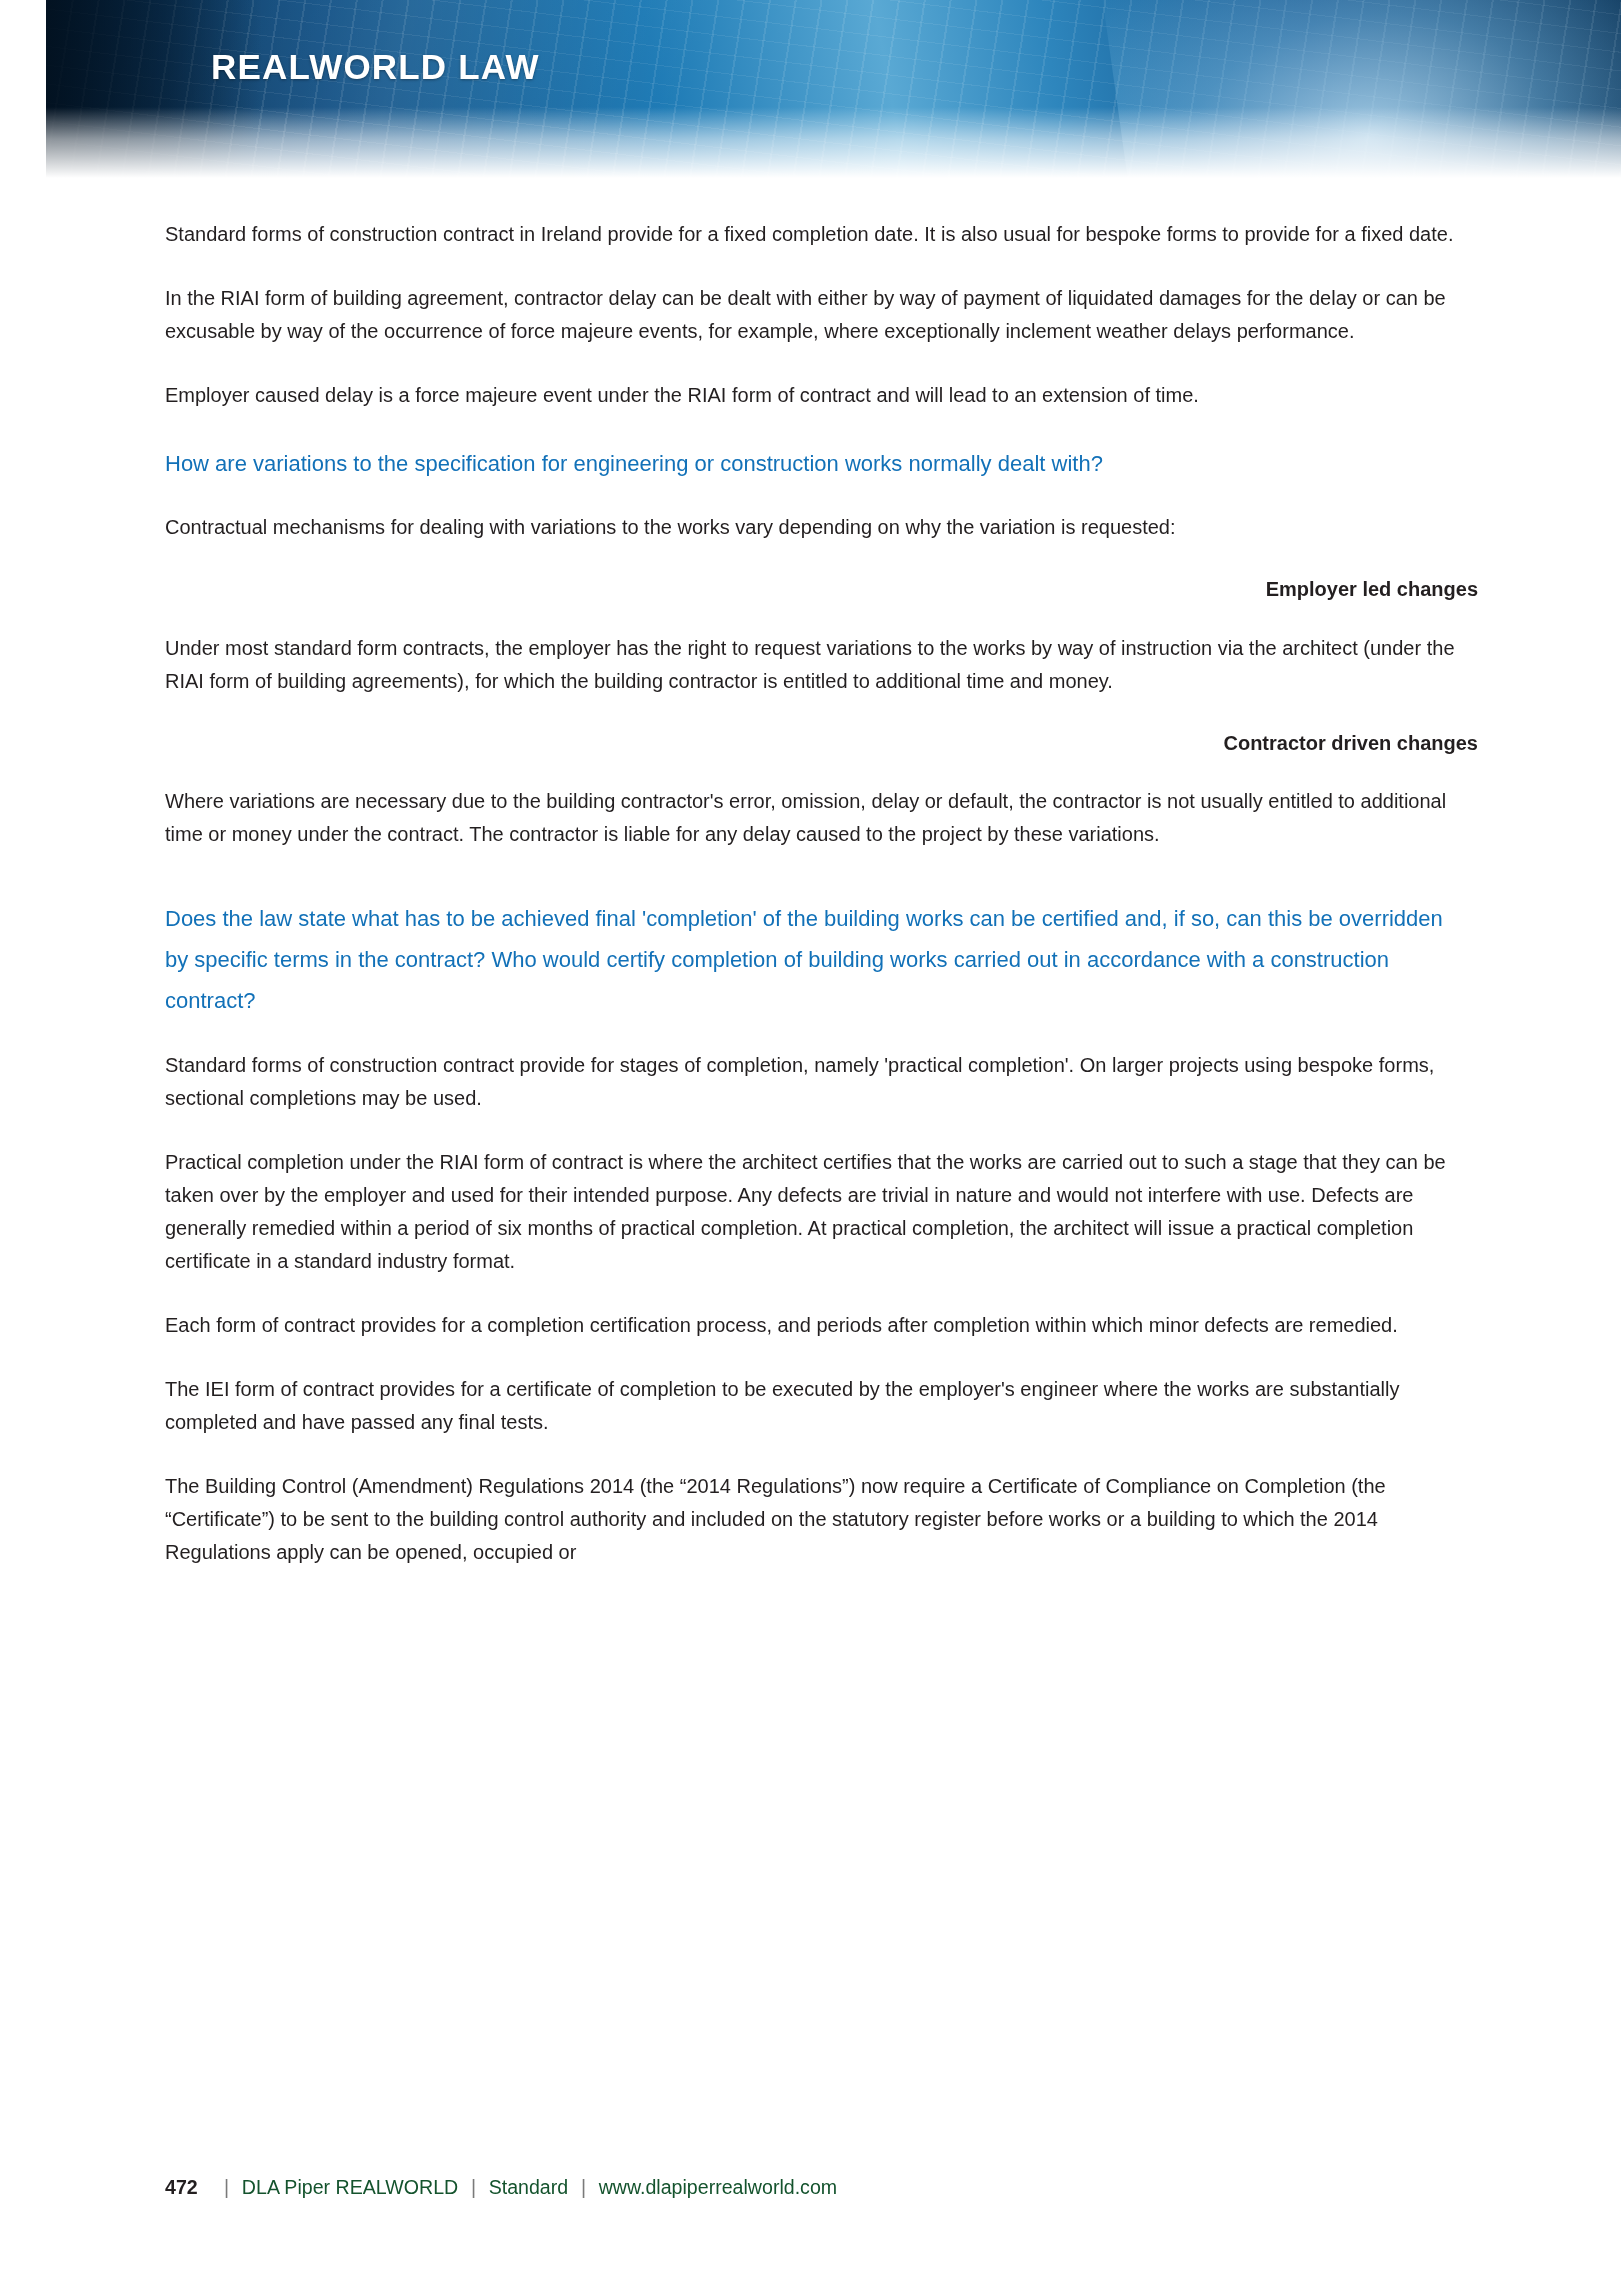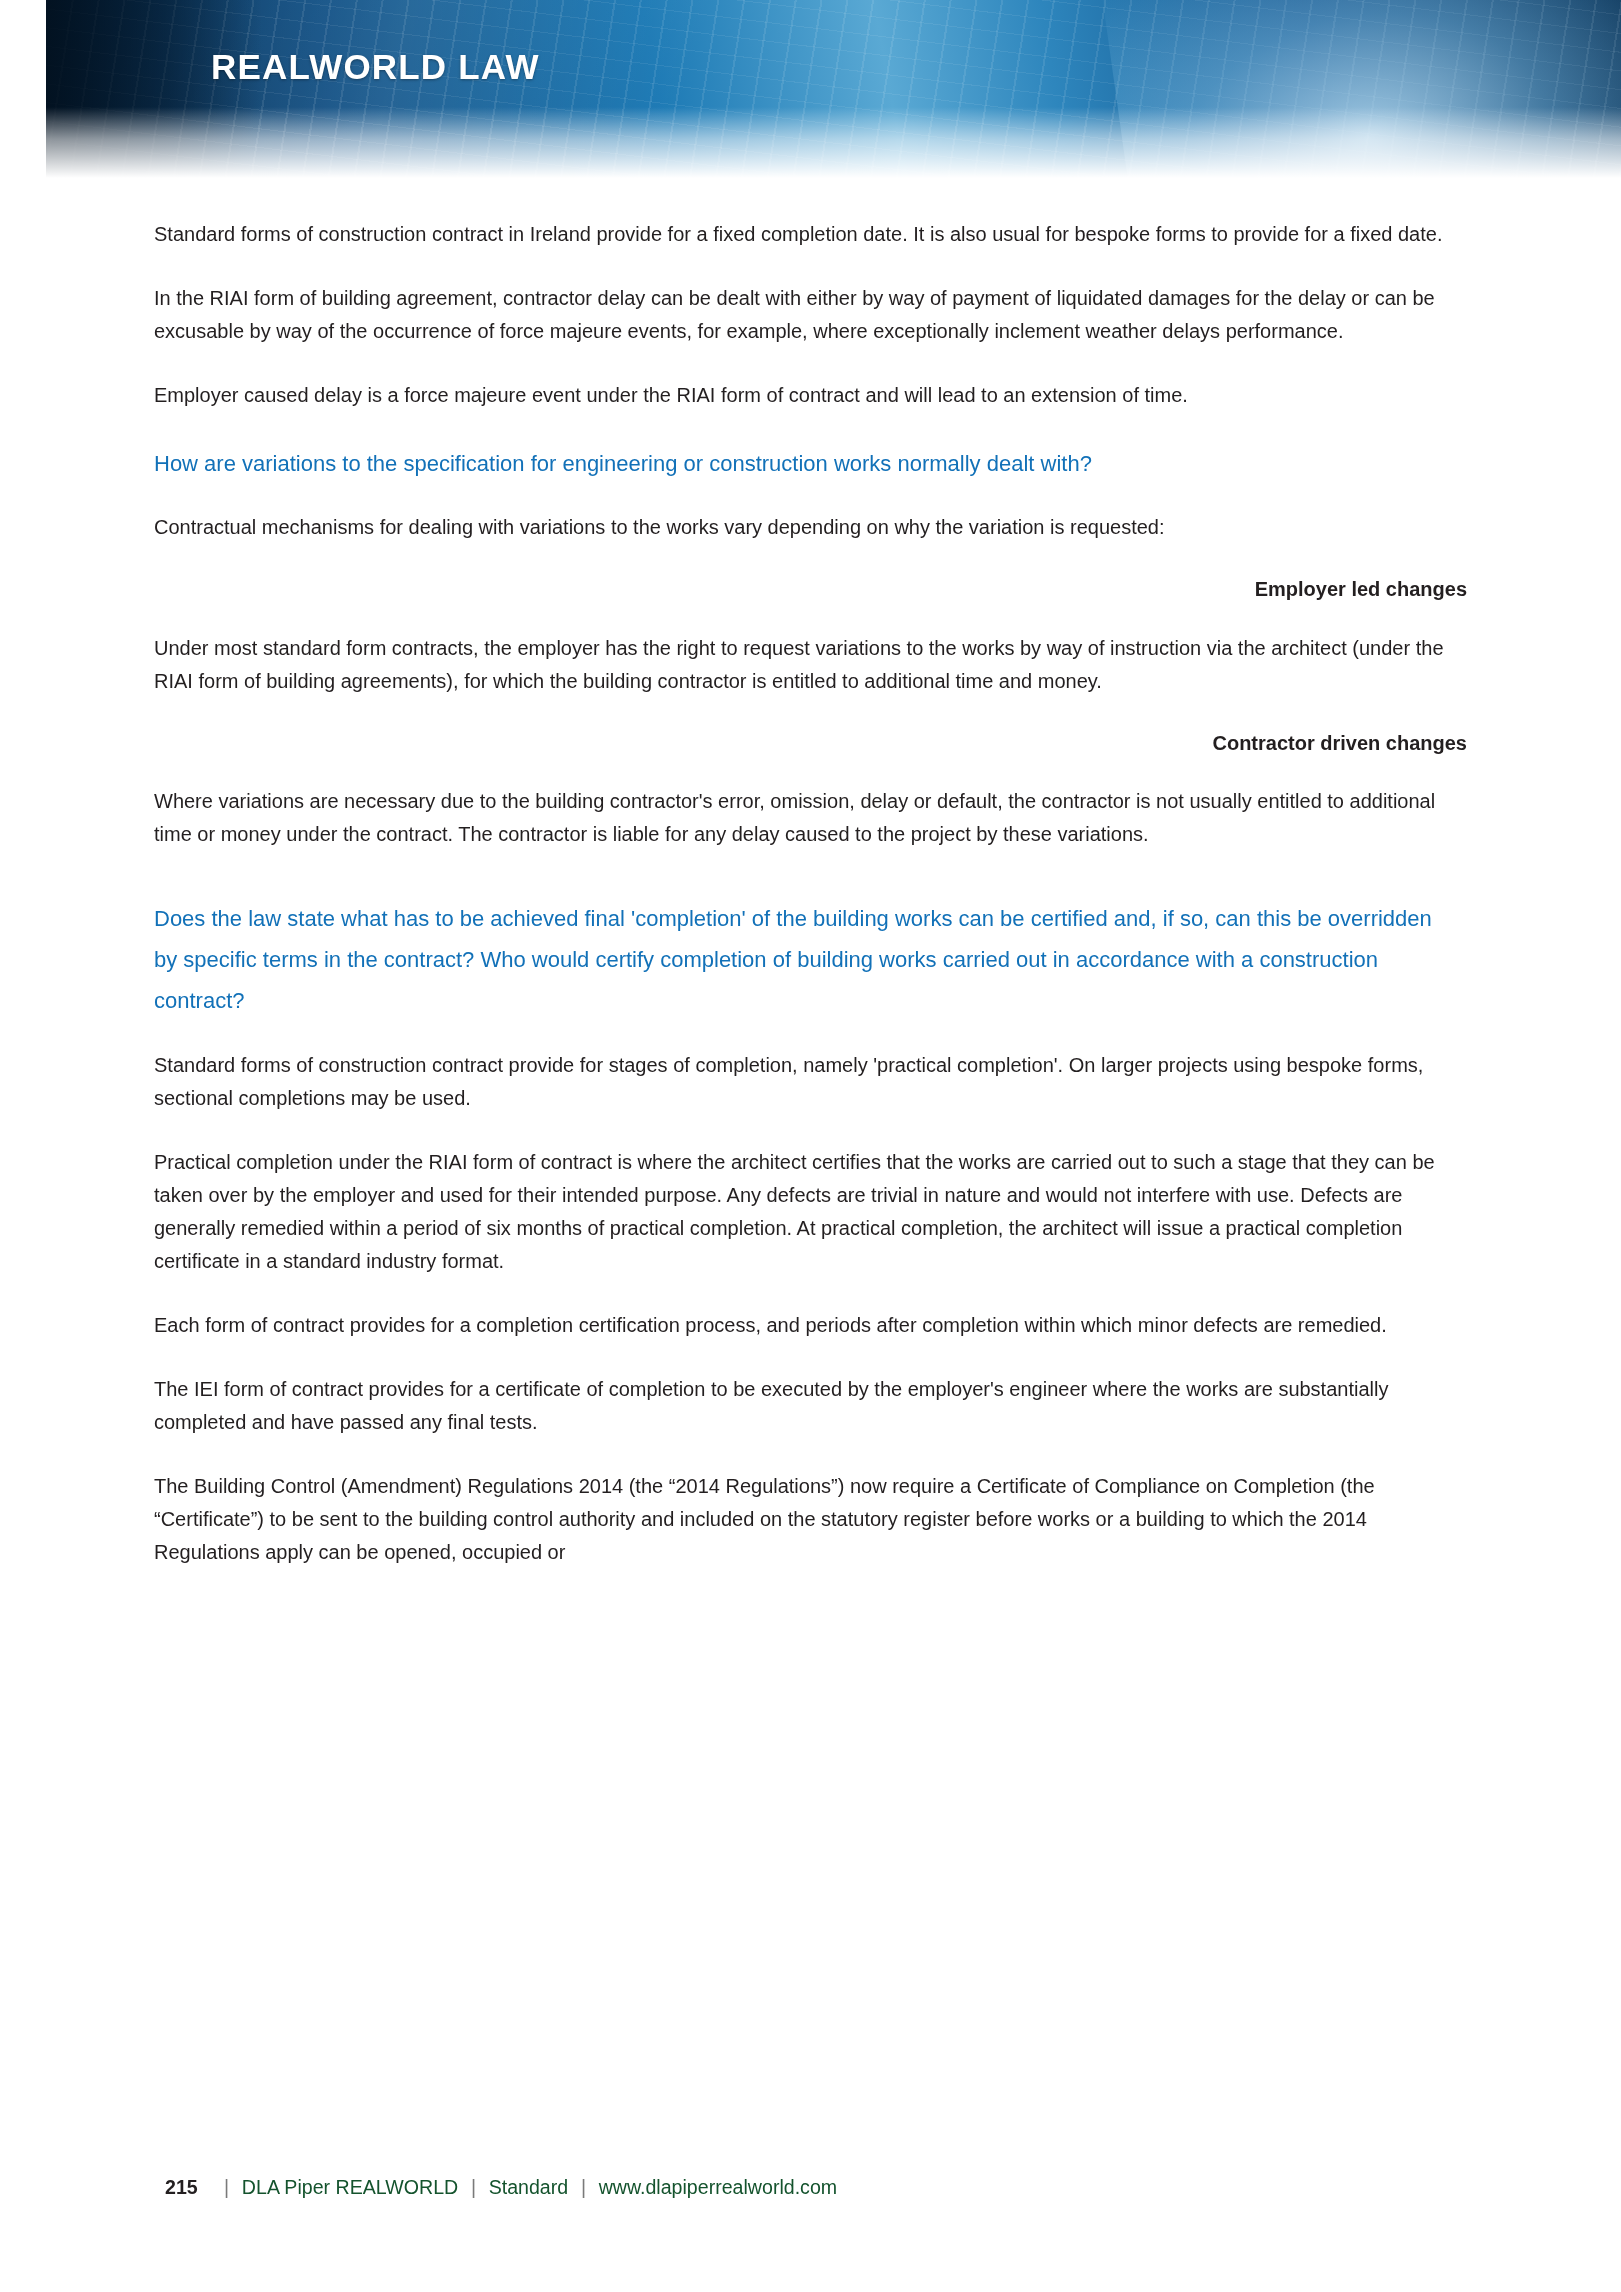--- a/index.html
+++ b/index.html
@@ -90,21 +90,21 @@
     font-size: 35px;
     font-weight: bold;
     letter-spacing: 1.2px;
     color: #ffffff;
     text-shadow: 0 1px 2.9px rgba(0,0,0,0.35);
   }
 
   
   .content {
     position: absolute;
-    left: 154px;
+    left: 165px;
     top: 218px;
     width: 1313px;
   }
   p.body-text {
     margin: 0 0 31px 0;
     font-size: 20px;
     line-height: 33px;
     color: #231f20;
   }
   p.body-text:last-child { margin-bottom: 0; }
@@ -202,21 +202,21 @@
 
   <p class="body-text">Each form of contract provides for a completion certification process, and periods after completion within which minor defects are remedied.</p>
 
   <p class="body-text">The IEI form of contract provides for a certificate of completion to be executed by the employer's engineer where the works are substantially completed and have passed any final tests.</p>
 
   <p class="body-text">The Building Control (Amendment) Regulations 2014 (the “2014 Regulations”) now require a Certificate of Compliance on Completion (the “Certificate”) to be sent to the building control authority and included on the statutory register before works or a building to which the 2014 Regulations apply can be opened, occupied or</p>
 
 </div>
 
 <div class="page-footer">
-  <span class="pg-num">215</span>
+  <span class="pg-num">472</span>
   <span class="sep">|</span>
   <span class="lbl">DLA Piper REALWORLD</span>
   <span class="sep">|</span>
   <span class="lbl">Standard</span>
   <span class="sep">|</span>
   <span class="lbl">www.dlapiperrealworld.com</span>
 </div>
 
 <div class="edge-strip"></div>
 

